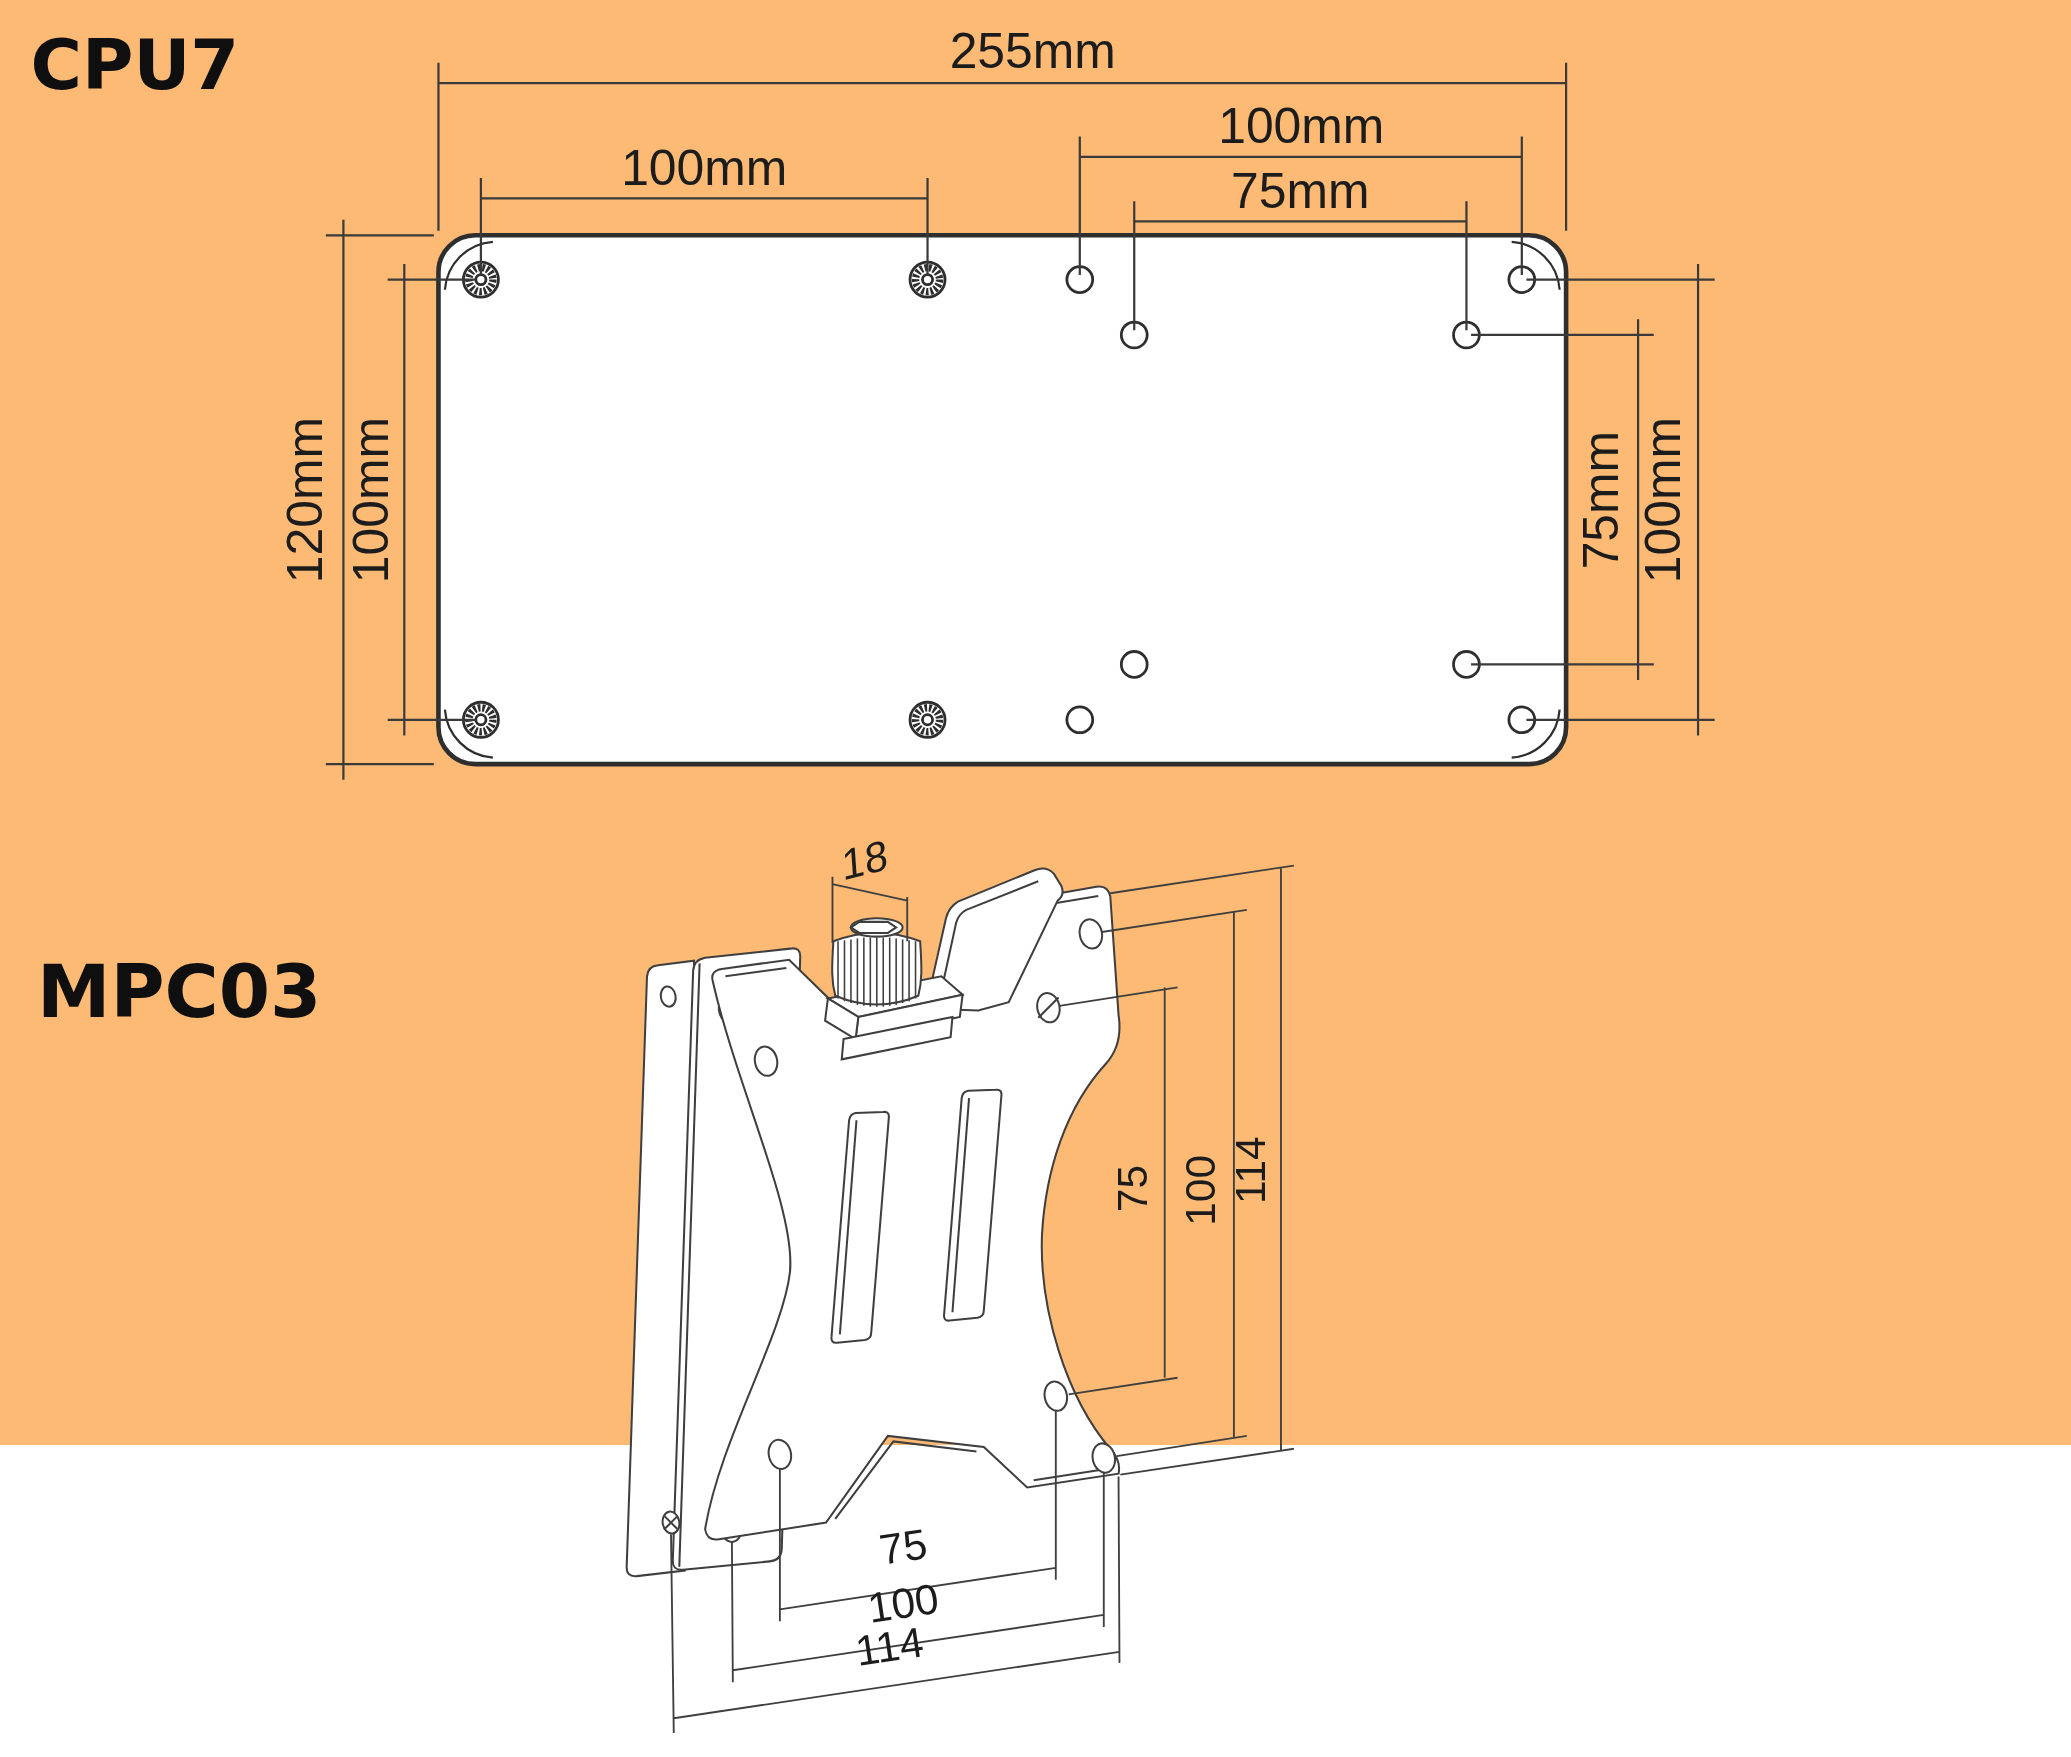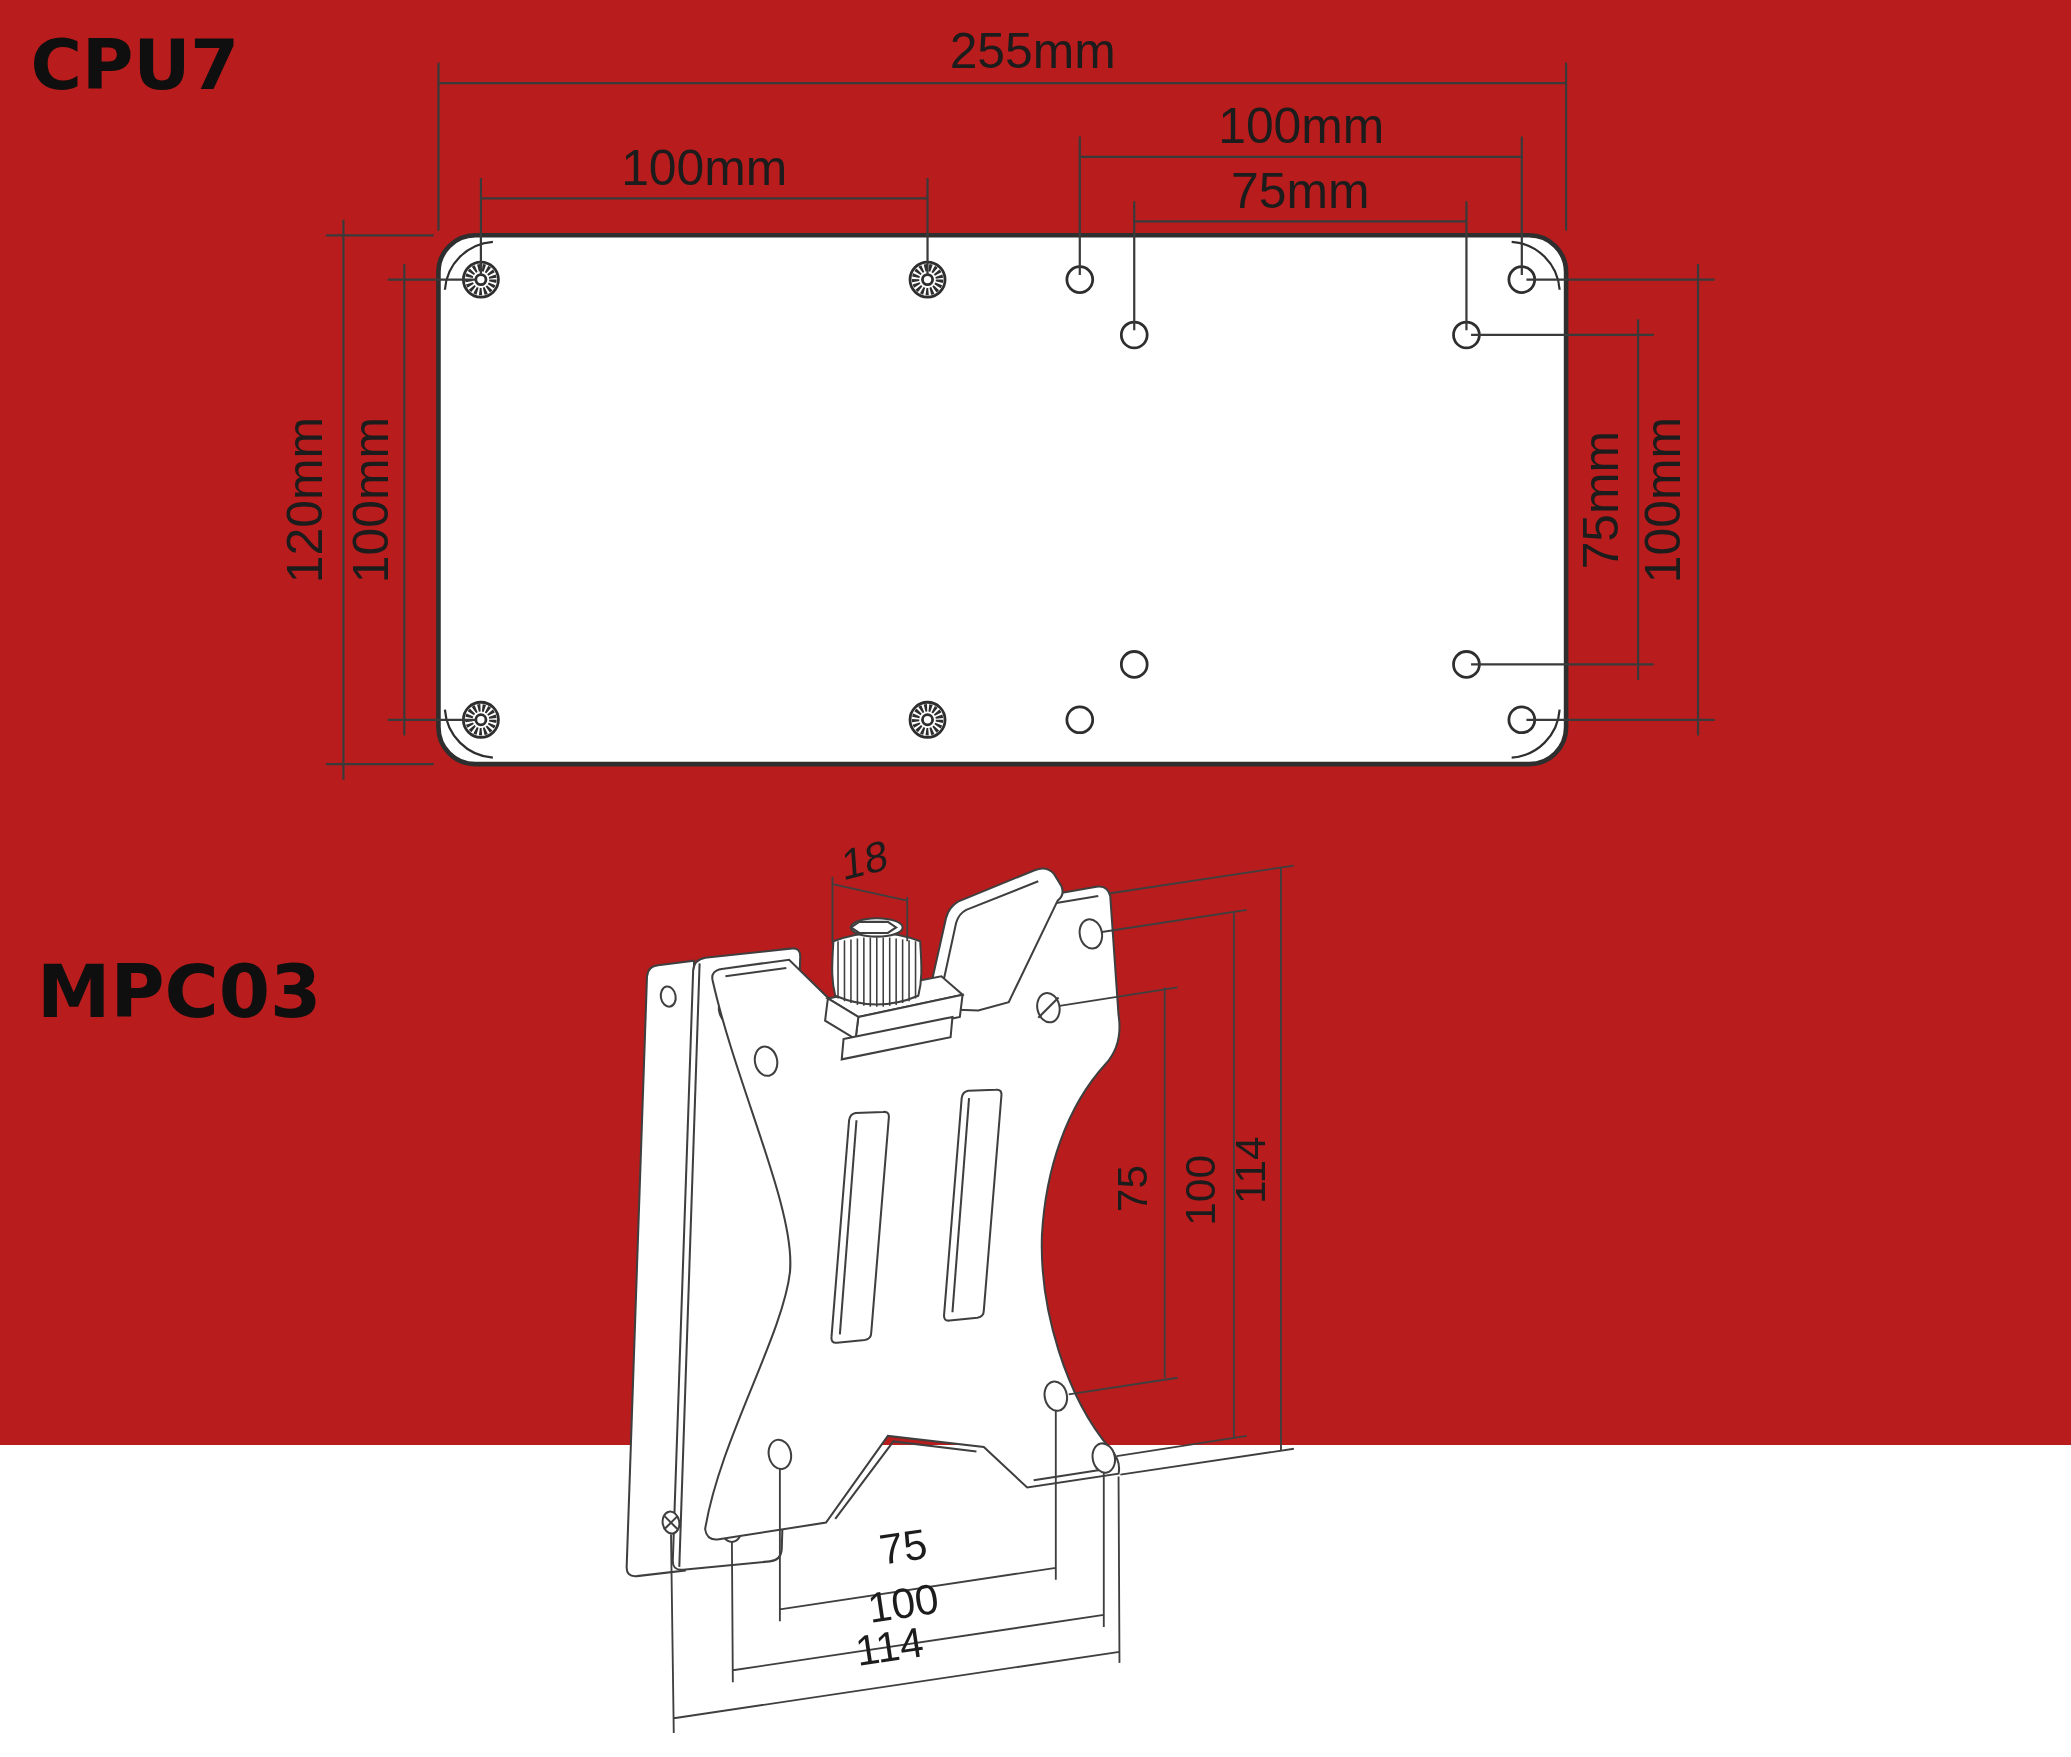--- a/index.html
+++ b/index.html
@@ -1,17 +1,17 @@
 <!DOCTYPE html>
 <html style="font-size:14.8px"><head>
 <meta charset="utf-8">
 <style>
   html,body{margin:0;padding:0;background:#ffffff;}
   body{width:2071px;height:1757px;overflow:hidden;font-family:"Liberation Sans",sans-serif;}
-  #stage{position:relative;width:2071px;height:1445px;background:#b91c1c;}
+  #stage{position:relative;width:2071px;height:1445px;background:#fdba74;}
   svg{position:absolute;left:0;top:0;}
   .plate{fill:#ffffff;stroke:#2e2e2e;stroke-width:5;}
   .thin{fill:none;stroke:#2e2e2e;stroke-width:2.4;}
   .dim{fill:none;stroke:#3a3a3a;stroke-width:2.4;}
   .hole{fill:#ffffff;stroke:#2e2e2e;stroke-width:3;}
   .dimtext{font-family:"Liberation Sans",sans-serif;font-size:54px;fill:#1c1c1c;}
   .dimtext2{font-family:"Liberation Sans",sans-serif;font-size:46px;fill:#1c1c1c;}
   .title{font-family:"DejaVu Sans",sans-serif;font-weight:900;fill:#0f0f0f;}
   .m{fill:#ffffff;stroke:#3f3f3f;stroke-width:2.2;}
   .ml{fill:none;stroke:#3f3f3f;stroke-width:2.2;}

